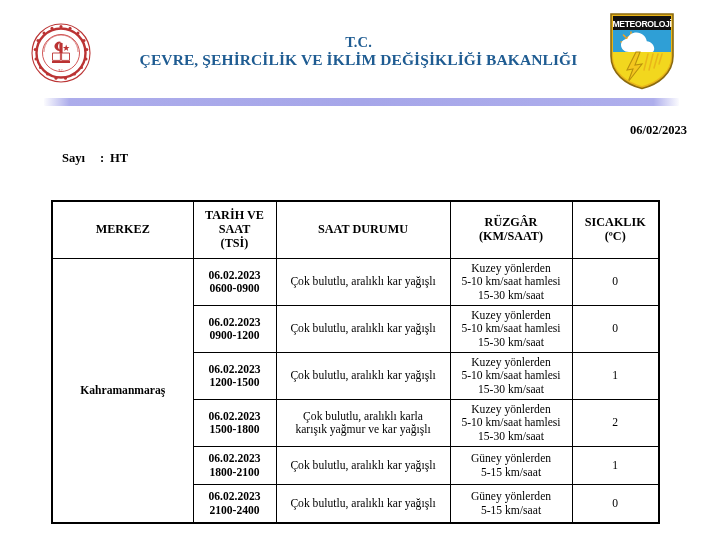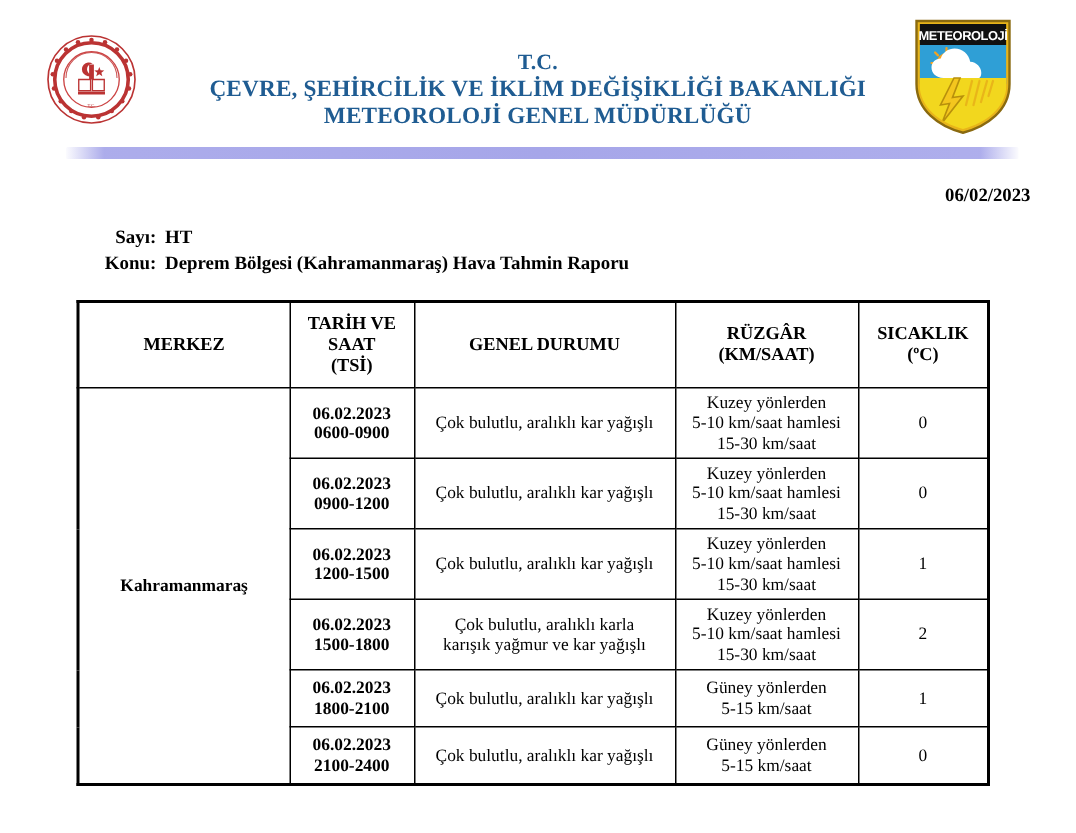--- a/index.html
+++ b/index.html
@@ -83,21 +83,20 @@
     left: 62px;
     top: 150px;
     font-size: 12.6px;
     font-weight: bold;
     line-height: 1.38;
   }
   .meta-row { white-space: nowrap; }
   .meta-label {
     display: inline-block;
     width: 38px;
-    text-align: right;
   }
   .meta-sep {
     display: inline-block;
     width: 10px;
   }
 
   
   .table-wrap {
     position: absolute;
     left: 51px;
@@ -187,21 +186,20 @@
         <path d="M0.8,-12.6 a4.6,4.6 0 1,0 0,7.6 a3.6,3.6 0 1,1 0,-7.6 Z" fill="#b33"></path>
         <path d="M5.2,-10.4 l0.85,2.3 2.45,0.1 -1.92,1.52 0.65,2.36 -2.03,-1.37 -2.03,1.37 0.65,-2.36 -1.92,-1.52 2.45,-0.1 Z" fill="#b33"></path>
       </g>
       <text x="31" y="49.5" font-size="3.1" fill="#b33" text-anchor="middle" font-family="'Liberation Serif', serif">T.C.</text>
     </svg>
   </div>
 
   <div class="header-title">
     <div class="line-tc">T.C.</div>
     <div class="line-1">ÇEVRE, ŞEHİRCİLİK VE İKLİM DEĞİŞİKLİĞİ BAKANLIĞI</div>
-    <div class="line-2">METEOROLOJİ GENEL MÜDÜRLÜĞÜ</div>
   </div>
 
   <div class="logo-right">
     <svg viewBox="0 0 66 78" width="66" height="78" aria-hidden="true">
       <defs>
         <clipPath id="shieldClip">
           <path d="M4,4 L62,4 L62,44 C62,60 48,70 33,74 C18,70 4,60 4,44 Z"></path>
         </clipPath>
       </defs>
       <path d="M2,2 L64,2 L64,44 C64,61.5 49,72.5 33,76.5 C17,72.5 2,61.5 2,44 Z" fill="#e8b41a" stroke="#8a6a10" stroke-width="1.6"></path>
@@ -233,23 +231,20 @@
 
   <div class="header-rule"></div>
 </div>
 
 <div class="doc-date">06/02/2023</div>
 
 <div class="meta-block">
   <div class="meta-row">
     <span class="meta-label">Sayı</span><span class="meta-sep">:</span><span>HT</span>
   </div>
-  <div class="meta-row">
-    <span class="meta-label">Konu</span><span class="meta-sep">:</span><span>Deprem Bölgesi (Kahramanmaraş) Hava Tahmin Raporu</span>
-  </div>
 </div>
 
 <div class="table-wrap">
   <table class="forecast">
     <colgroup>
       <col class="col-merkez">
         <col class="col-tarih">
         <col class="col-hava">
       <col class="col-ruzgar">
         <col class="col-sicaklik">
@@ -258,21 +253,21 @@
       <tr>
         <th>
           <div>MERKEZ</div>
         </th>
         <th>
           <div>TARİH VE</div>
           <div>SAAT</div>
           <div>(TSİ)</div>
         </th>
         <th>
-          <div>GENEL DURUMU</div>
+          <div>SAAT DURUMU</div>
         </th>
         <th>
           <div>RÜZGÂR</div>
           <div>(KM/SAAT)</div>
         </th>
         <th>
           <div>SICAKLIK</div>
           <div>(ºC)</div>
         </th>
       </tr>

